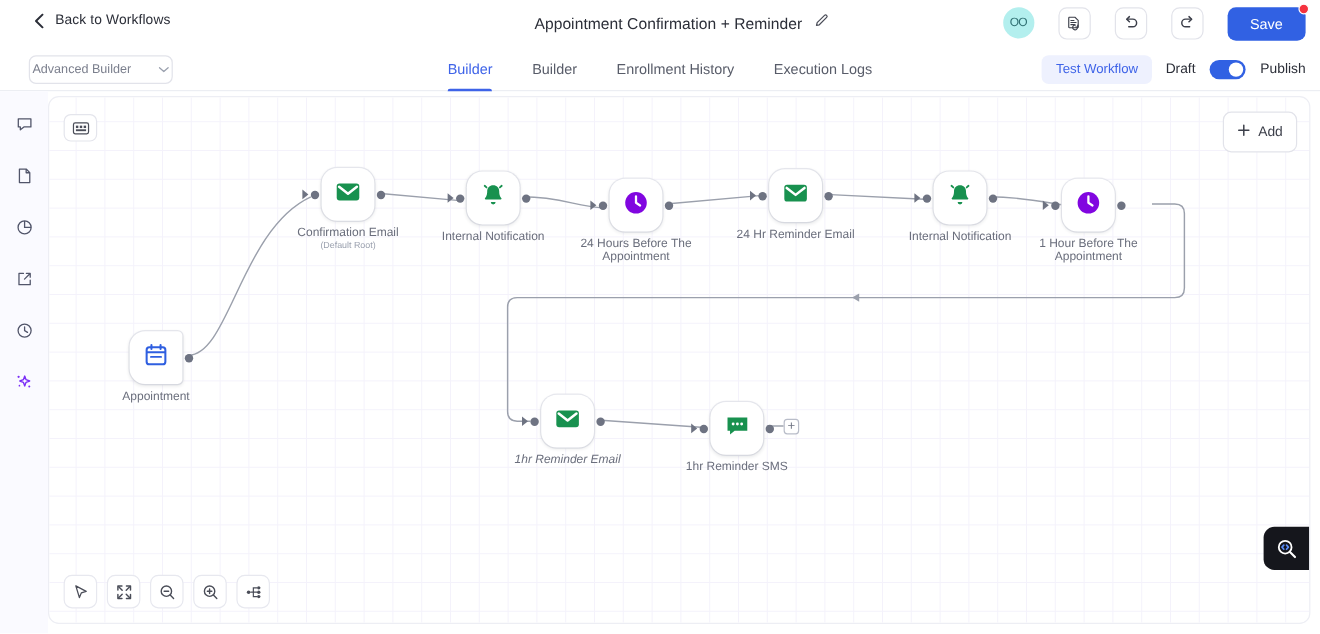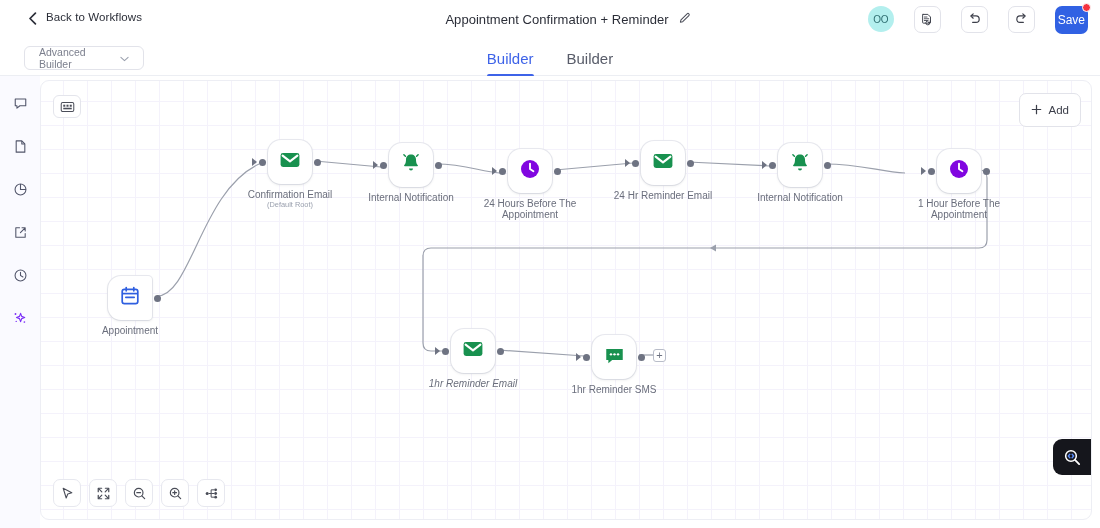--- a/index.html
+++ b/index.html
@@ -45,50 +45,50 @@
   }
   .icon-btn {
     width: 27px; height: 27px; border-radius: 7px;
     border: 1px solid #e2e3ea; background: #fff;
     display: flex; align-items: center; justify-content: center;
     cursor: pointer;
   }
   .save-wrap { position: relative; }
   .save-btn {
     background: #3161e3; color: #fff; border: none;
-    height: 28px; padding: 0 3px; border-radius: 7px;
+    height: 28px; padding: 0 19px; border-radius: 7px;
     font-size: 12px; font-family: inherit; cursor: pointer;
     display: flex; align-items: center;
   }
   .save-dot {
     position: absolute; right: -3px; top: -3px;
     width: 9px; height: 9px; border-radius: 50%;
     background: #f5333f; border: 1.5px solid #fff;
   }
 
   
   .tabbar {
     position: absolute; left: 0; top: 40px; width: 1100px; height: 36px;
     background: #fff; border-bottom: 1px solid #eceef3;
   }
   .builder-select {
     position: absolute; left: 24px; top: 6px;
     width: 120px; height: 24px; border-radius: 6px;
     border: 1px solid #e2e3ea; background: #fff;
-    display: flex; align-items: center; padding: 0 14px;
+    display: flex; align-items: center; padding: 0 2px;
     font-size: 10.5px; color: #7b7f8d; cursor: pointer;
   }
   .builder-select .caret { margin-left: auto; }
 
   .tabs {
     position: absolute; left: 0; top: 0; width: 1100px; height: 36px;
     display: flex; align-items: center; justify-content: center; gap: 33px;
   }
   .tab {
-    font-size: 15px; color: #585c69; cursor: pointer;
+    font-size: 12px; color: #585c69; cursor: pointer;
     height: 36px; display: flex; align-items: center; position: relative;
   }
   .tab.active { color: #3e63e8; }
   .tab.active::after {
     content: ""; position: absolute; left: 0; right: 0; bottom: 0;
     height: 2px; background: #3e63e8; border-radius: 2px 2px 0 0;
   }
 
   .tab-right {
     position: absolute; right: 12px; top: 6px;
@@ -284,22 +284,32 @@
       <span class="caret">
         <svg width="9" height="6" viewBox="0 0 10 6">
             <path d="M1 1.2 5 4.8 9 1.2" fill="none" stroke="#9aa0ae" stroke-width="1.2" stroke-linecap="round" stroke-linejoin="round"></path>
           </svg>
       </span>
     </div>
 
     <div class="tabs">
       <div class="tab active">Builder</div>
       <div class="tab">Builder</div>
-    </div>
-
+      <div class="tab">Enrollment History</div>
+      <div class="tab">Execution Logs</div>
+    </div>
+
+    <div class="tab-right">
+      <button class="test-wf">Test Workflow</button>
+      <span class="draft-lbl">Draft</span>
+      <div class="toggle">
+        <span class="knob"></span>
+      </div>
+      <span class="publish-lbl">Publish</span>
+    </div>
   </div>
 
   <div class="rail">
     <div class="rail-item">
       <svg width="15" height="15" viewBox="0 0 16 16">
           <path d="M2.4 3.2h11.2v7.2H7.4L4.2 13v-2.6H2.4z" fill="none" stroke="#51556a" stroke-width="1.15" stroke-linejoin="round"></path>
         </svg>
     </div>
     <div class="rail-item">
       <svg width="15" height="15" viewBox="0 0 16 16">
@@ -469,21 +479,21 @@
             <path d="M12 3.4c-3 0-5 2.1-5 5 0 4-1.4 5.1-1.9 5.9-.2.4.1.9.6.9h12.6c.5 0 .8-.5.6-.9-.5-.8-1.9-1.9-1.9-5.9 0-2.9-2-5-5-5z" fill="#18914f"></path>
             <path d="M10 17.4a2 2 0 0 0 4 0z" fill="#18914f"></path>
             <path d="M6.4 5.2 4.9 3.8M17.6 5.2 19.1 3.8" stroke="#18914f" stroke-width="1.5" stroke-linecap="round"></path>
           </svg>
         </span>
       </div>
       <span class="port out"></span>
       <span class="node-label">Internal Notification</span>
     </div>
 
-    <div class="node" style="left:896px; top:68px;">
+    <div class="node" style="left:844px; top:68px;">
       <span class="arrow-in"></span>
       <span class="port in"></span>
       <div class="node-box">
         <span>
           <svg width="24" height="24" viewBox="0 0 24 24">
             <circle cx="12" cy="12" r="9" fill="#8106e0"></circle>
             <path d="M12 6.6V12l3.4 2.2" fill="none" stroke="#fff" stroke-width="1.9" stroke-linecap="round" stroke-linejoin="round"></path>
           </svg>
         </span>
       </div>

